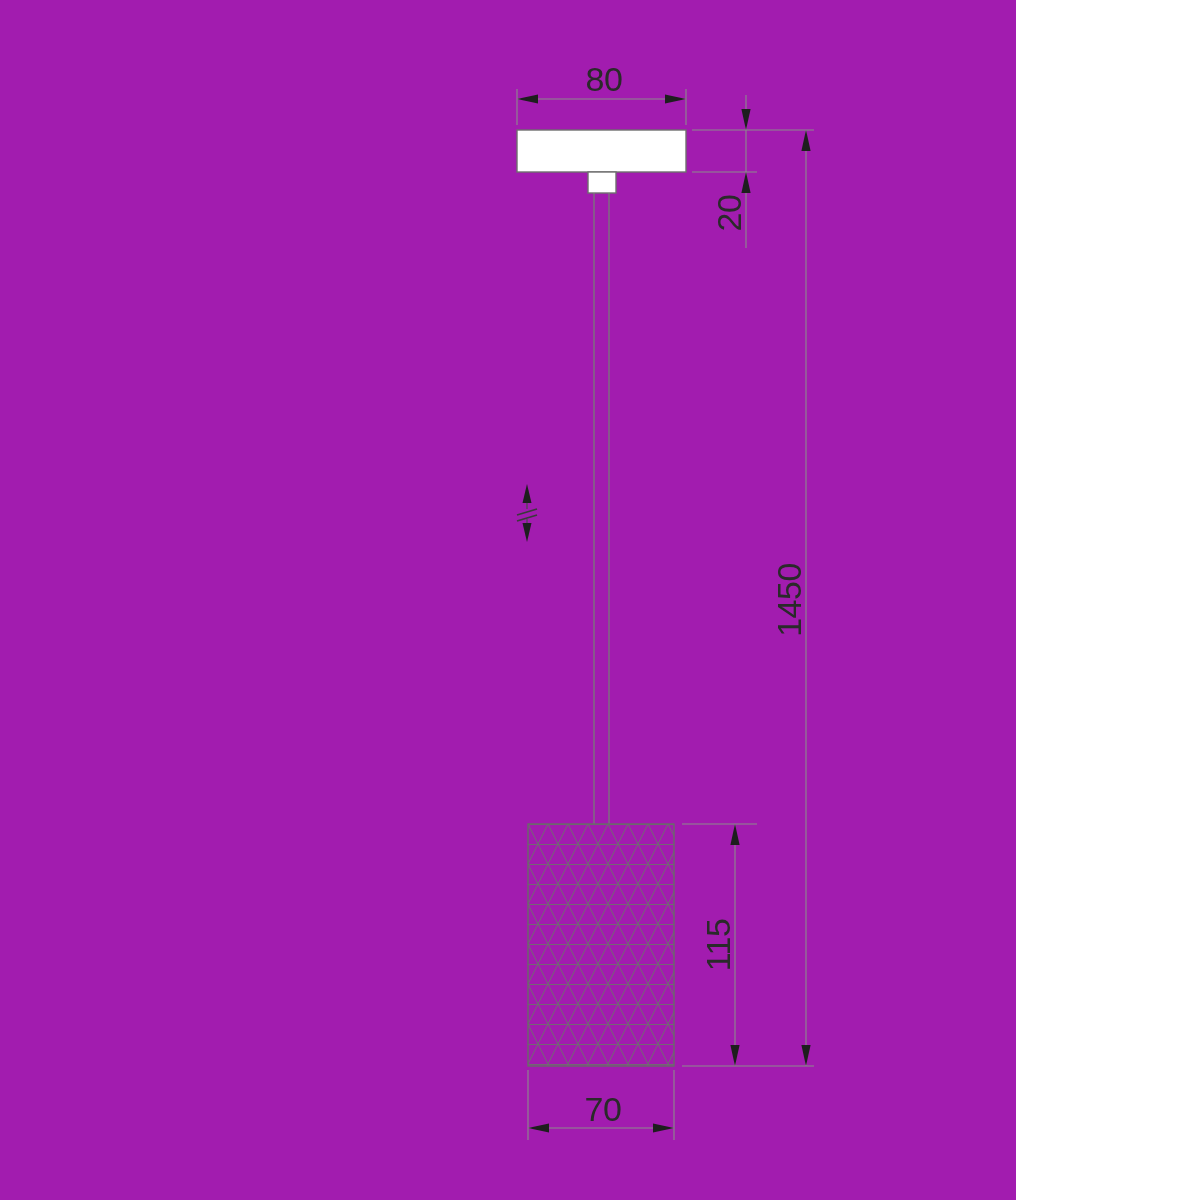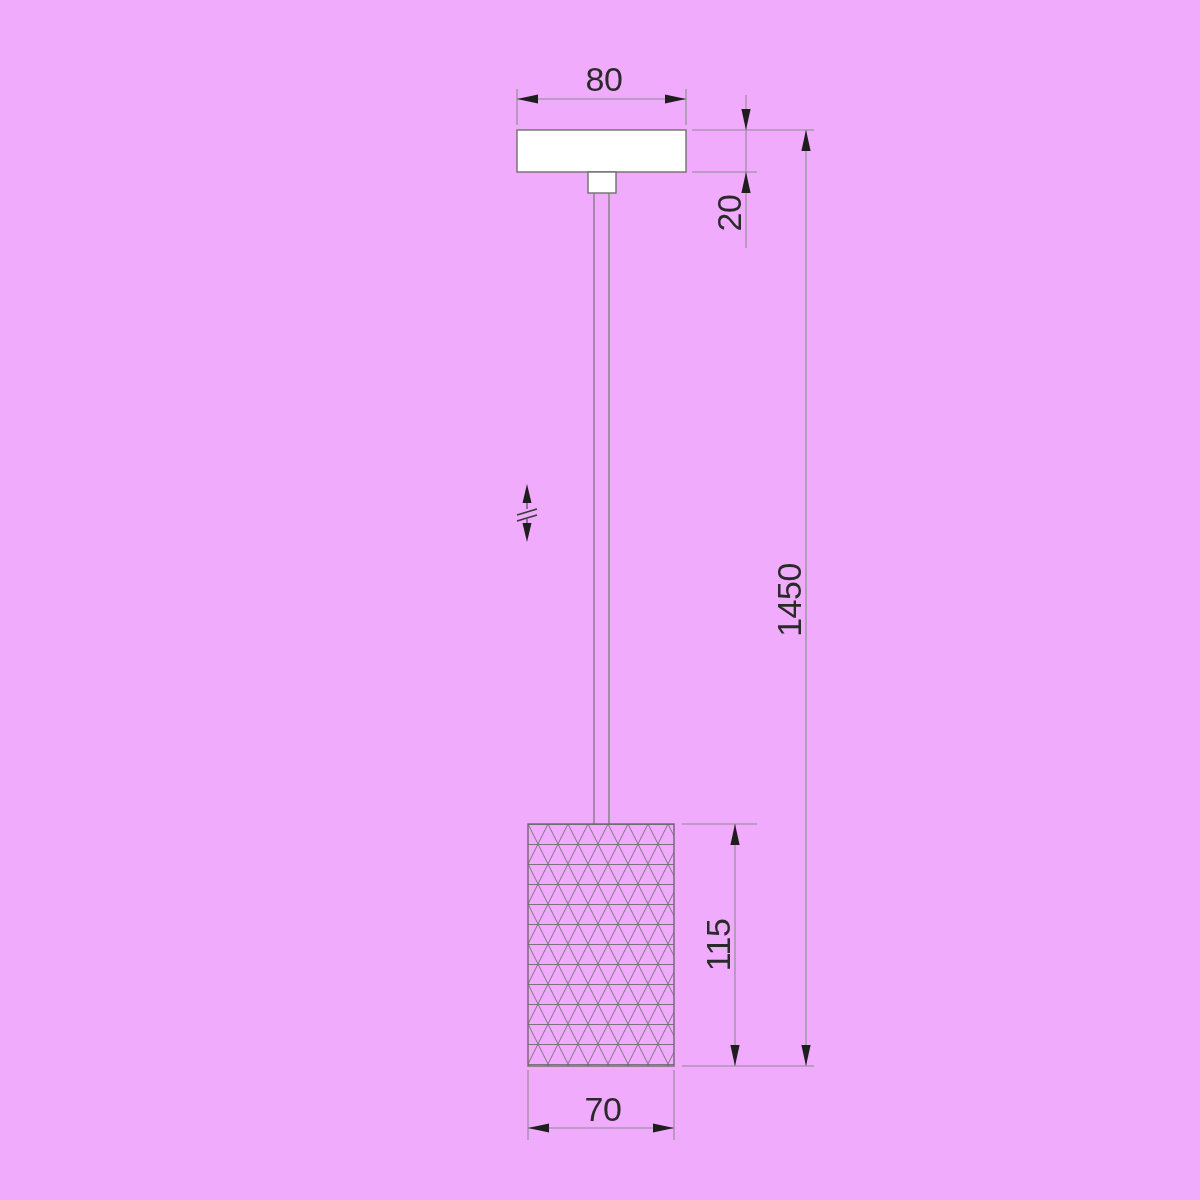--- a/index.html
+++ b/index.html
@@ -5,23 +5,23 @@
   html, body {
     margin: 0;
     padding: 0;
     width: 1200px;
     height: 1200px;
     background: #ffffff;
     overflow: hidden;
   }
   .drawing-stage {
     position: relative;
-    width: 1200px;
+    width: 1016px;
     height: 1200px;
-    background: #f0abfc;
+    background: #a21caf;
   }
   svg { display: block; }
   .obj-line {
     fill: #ffffff;
     stroke: #6f6f6f;
     stroke-width: 1.4;
   }
   .rod-line {
     stroke: #7a7a7a;
     stroke-width: 1.3;

